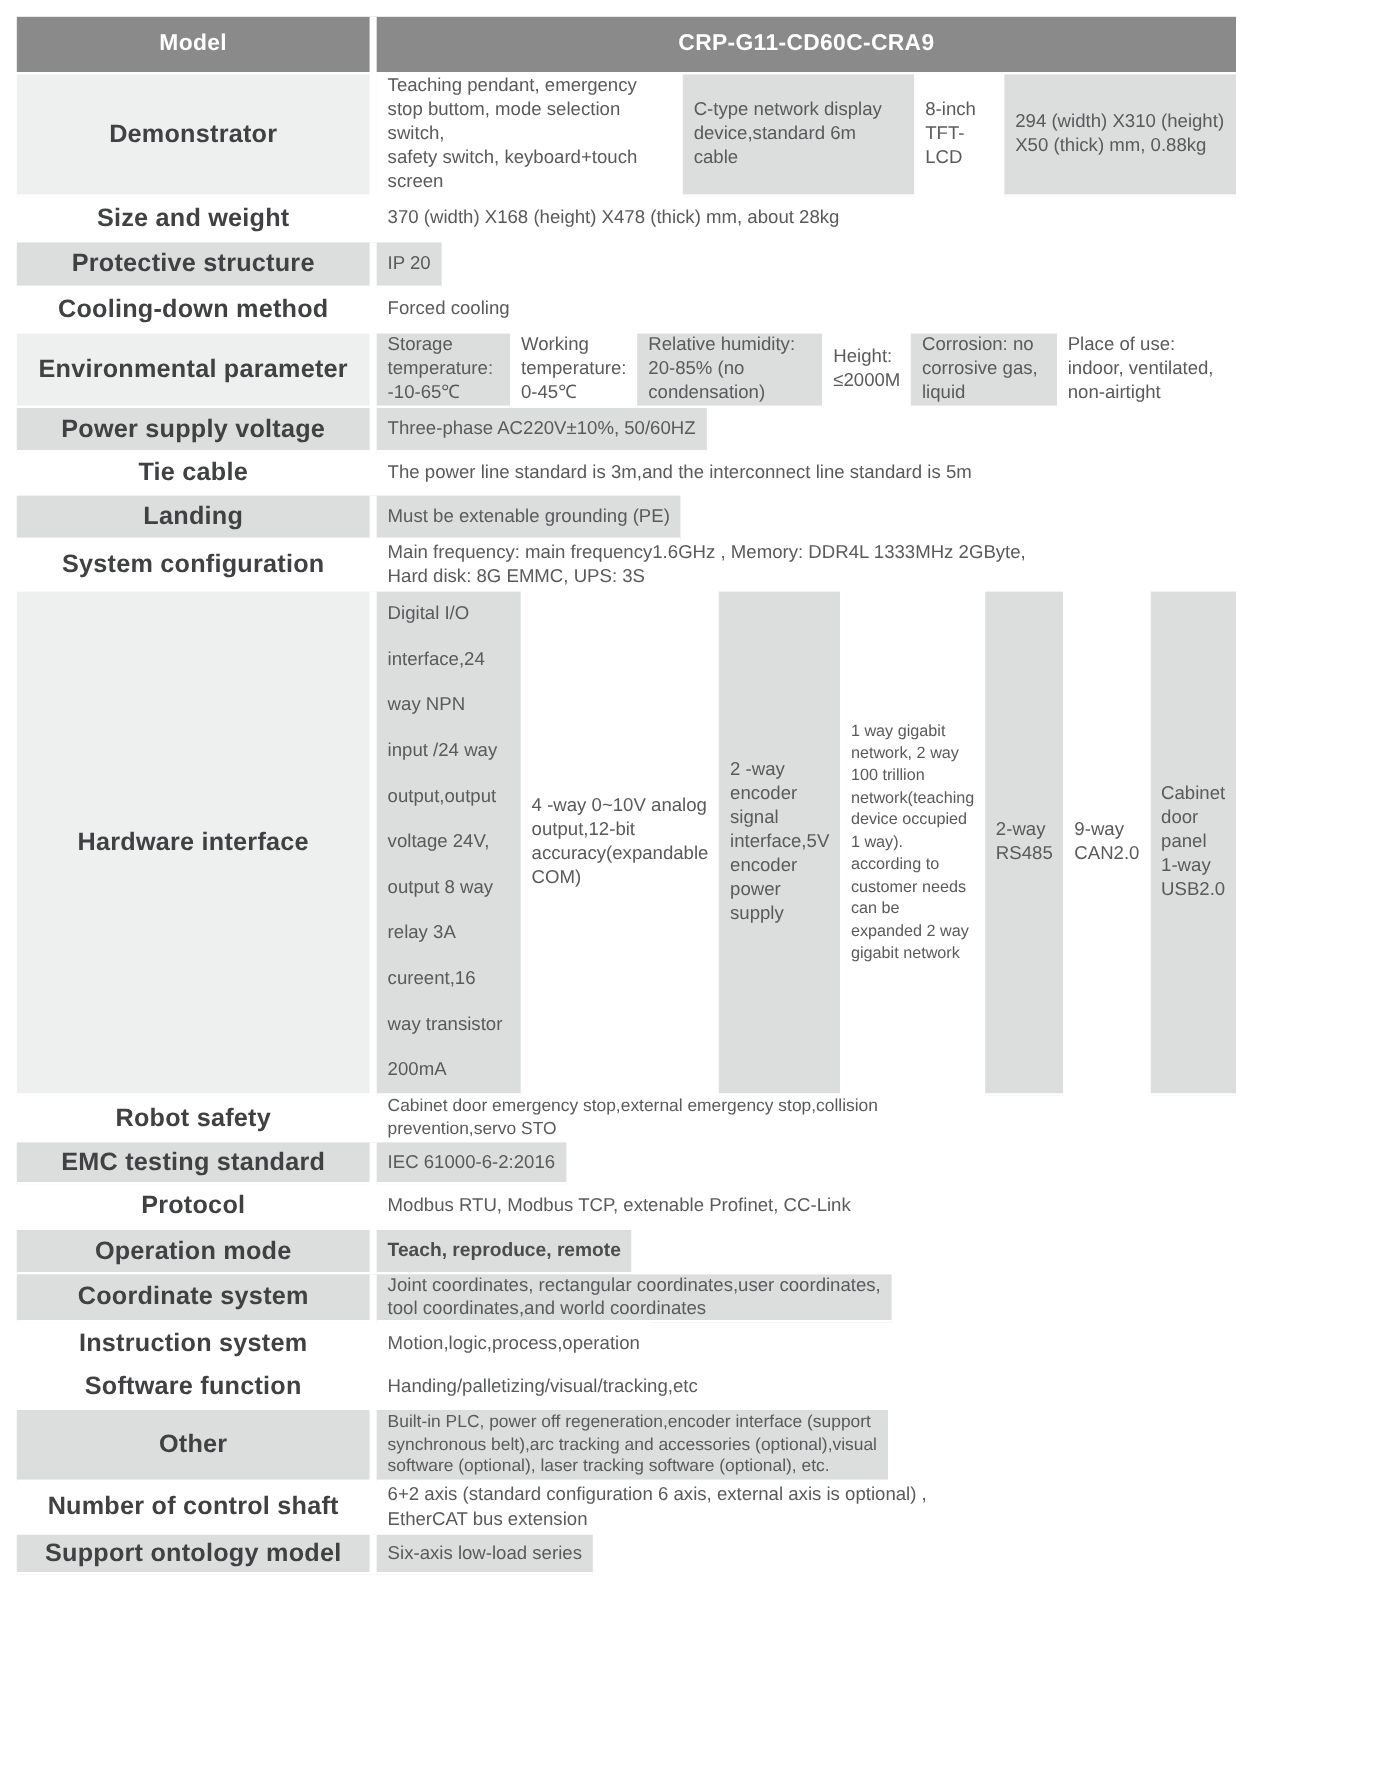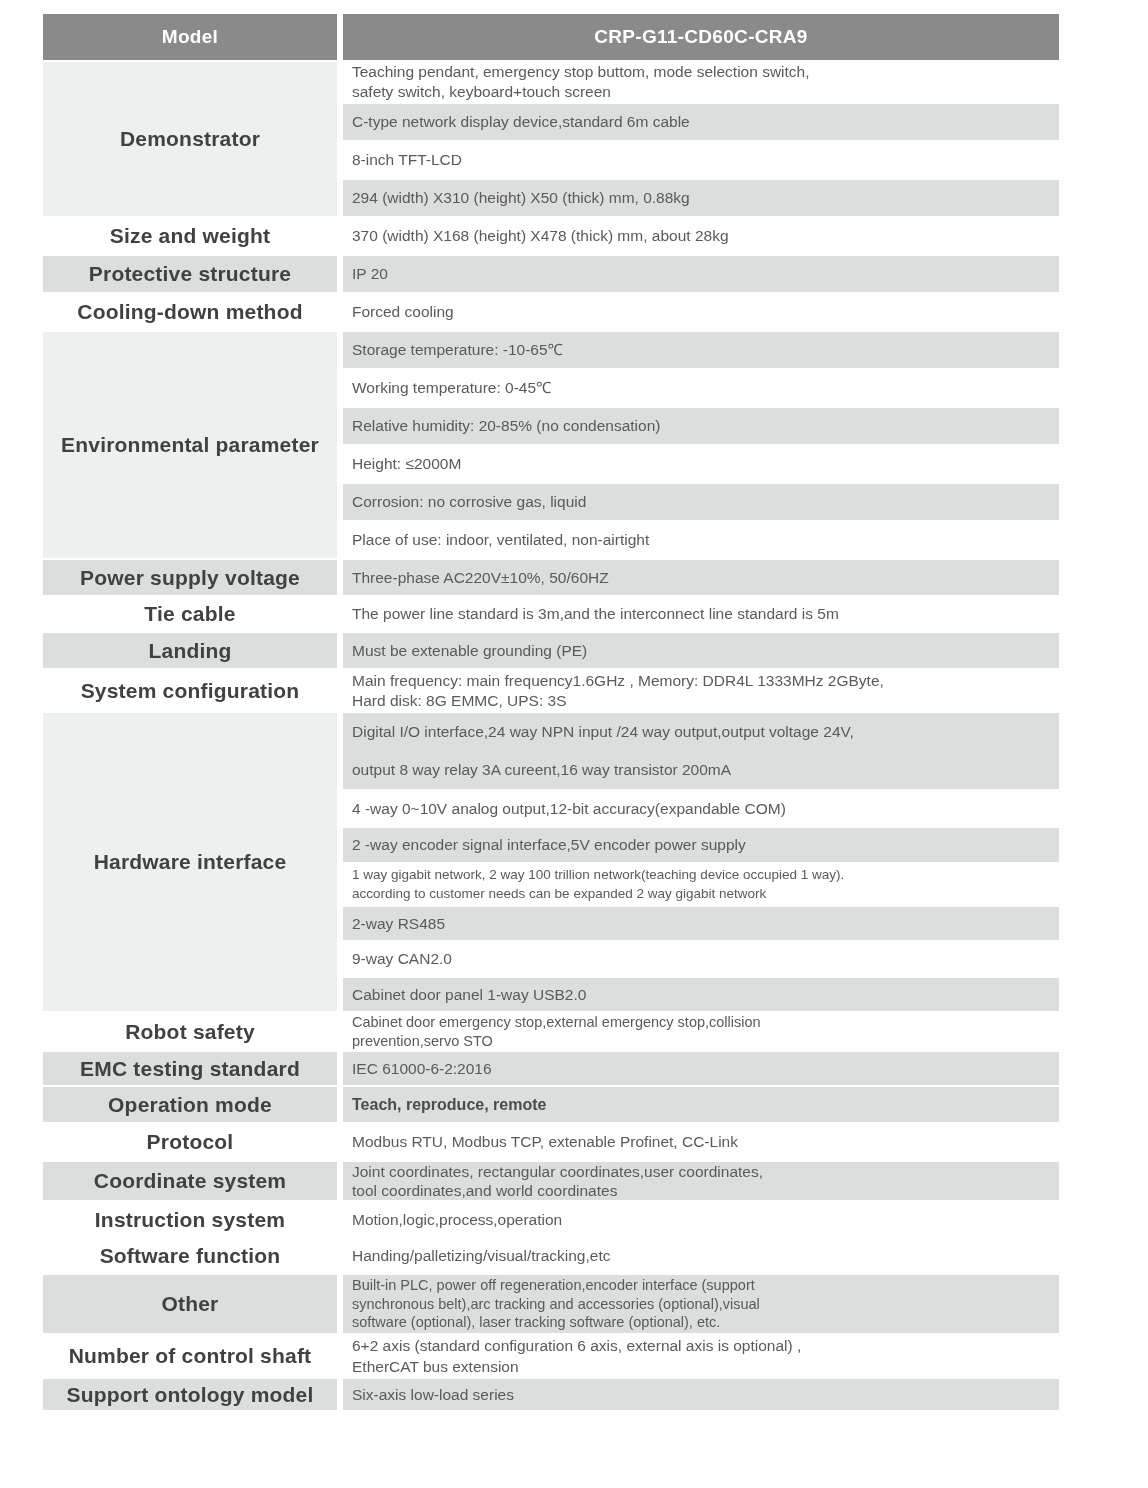--- a/index.html
+++ b/index.html
@@ -1,33 +1,33 @@
 <!DOCTYPE html>
 <html><head>
 <meta charset="utf-8">
 <style>
   html,body{margin:0;padding:0;}
   body{
     width:1148px;height:1488px;background:#ffffff;
     font-family:"Liberation Sans", sans-serif;
     position:relative;overflow:hidden;
   }
-  .tbl{position:absolute;left:14px;top:14px;width:1016px;margin-left:29px;}
+  .tbl{position:absolute;left:14px;top:14px;width:1016px;}
   
   .hdr{display:flex;height:46px;border-bottom:2px solid #ffffff;}
   .hcell{background:#8a8a8b;color:#ffffff;font-weight:bold;font-size:19px;
          display:flex;align-items:center;justify-content:center;letter-spacing:.3px;}
   .hl{width:294px;border-right:6px solid #ffffff;flex:none;}
   .hv{flex:1;}
   
   .sec{display:flex;align-items:stretch;}
   .lbl{width:294px;flex:none;border-right:6px solid #ffffff;border-bottom:2px solid #ffffff;
        display:flex;align-items:center;justify-content:center;text-align:center;
        font-weight:bold;font-size:21px;color:#404142;letter-spacing:.2px;}
-  .vals{flex:1;display:flex;flex-direction:column;min-width:0;}
+  .vals{flex:1;display:flex;flex-direction:row;min-width:0;}
   .vr{border-bottom:2px solid #ffffff;display:flex;align-items:center;padding:0 9px;box-sizing:border-box;}
   .g{background:#dcdddd;}
   .w{background:#ffffff;}
   .sp{background:#eef0f0;}
   .txt{font-size:15.5px;line-height:20px;color:#595a5c;white-space:pre-line;}
   .sm .txt{font-size:13.5px;line-height:18.5px;}
   .md .txt{font-size:14.5px;line-height:18.5px;}
   .spread .txt{line-height:38px;}
   .b .txt{font-weight:bold;color:#4b4c4d;font-size:16px;}
 </style>
@@ -190,33 +190,33 @@
   <div class="sec">
     <div class="lbl g">EMC testing standard</div>
     <div class="vals">
       <div class="vr g" style="min-height:35px">
           <div class="txt">IEC 61000-6-2:2016</div>
         </div>
     </div>
   </div>
 
   <div class="sec">
+    <div class="lbl w">Protocol</div>
+    <div class="vals">
+      <div class="vr w" style="min-height:38px">
+          <div class="txt">Modbus RTU, Modbus TCP, extenable Profinet, CC-Link</div>
+        </div>
+    </div>
+  </div>
+
+  <div class="sec">
     <div class="lbl g">Operation mode</div>
     <div class="vals">
       <div class="vr g b" style="min-height:37px">
           <div class="txt">Teach, reproduce, remote</div>
-        </div>
-    </div>
-  </div>
-
-  <div class="sec">
-    <div class="lbl w">Protocol</div>
-    <div class="vals">
-      <div class="vr w" style="min-height:38px">
-          <div class="txt">Modbus RTU, Modbus TCP, extenable Profinet, CC-Link</div>
         </div>
     </div>
   </div>
 
   <div class="sec">
     <div class="lbl g">Coordinate system</div>
     <div class="vals">
       <div class="vr g" style="min-height:38px">
           <div class="txt" style="line-height:19px">Joint coordinates, rectangular coordinates,user coordinates,
 tool coordinates,and world coordinates</div>

